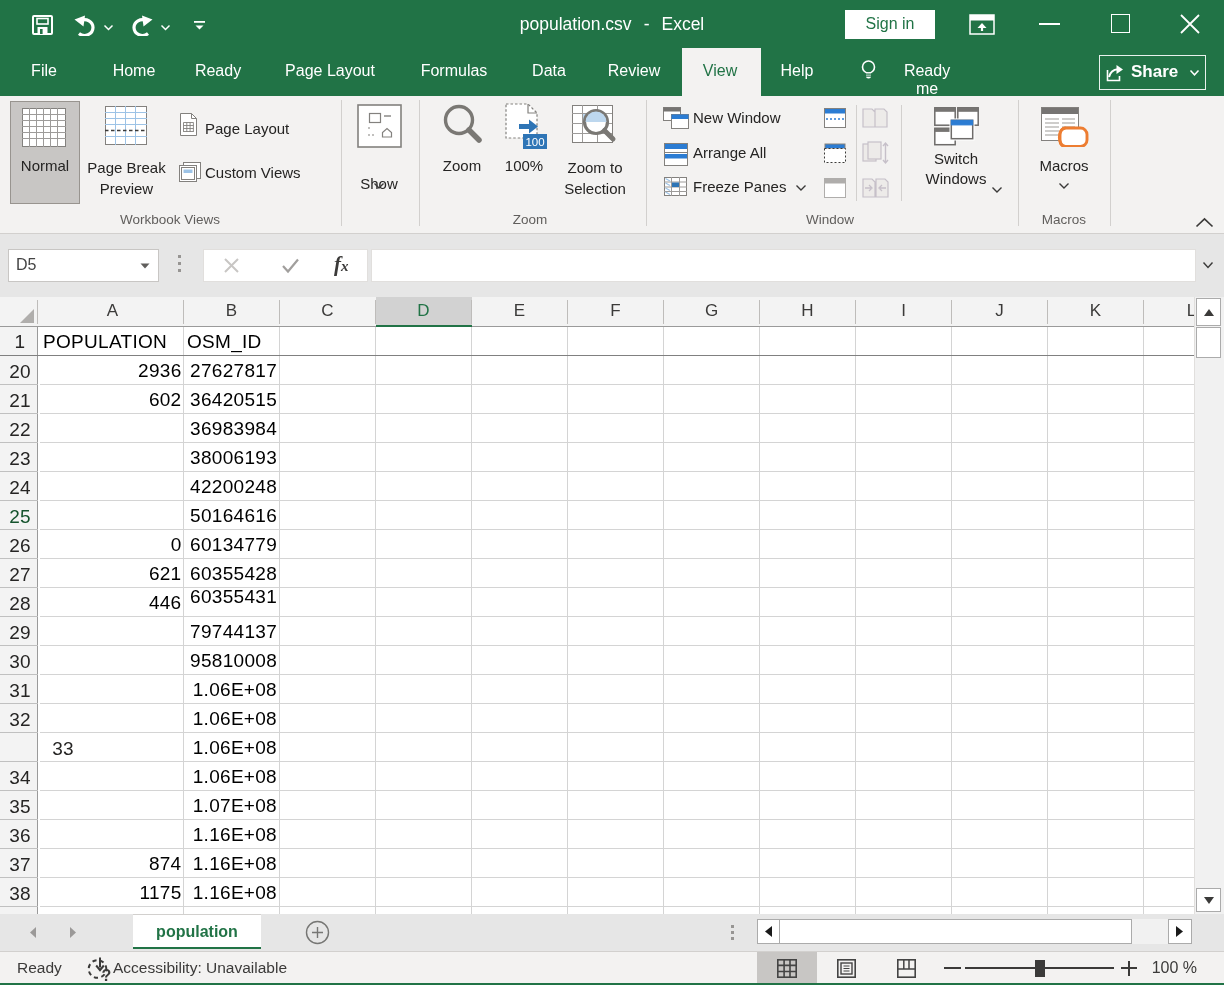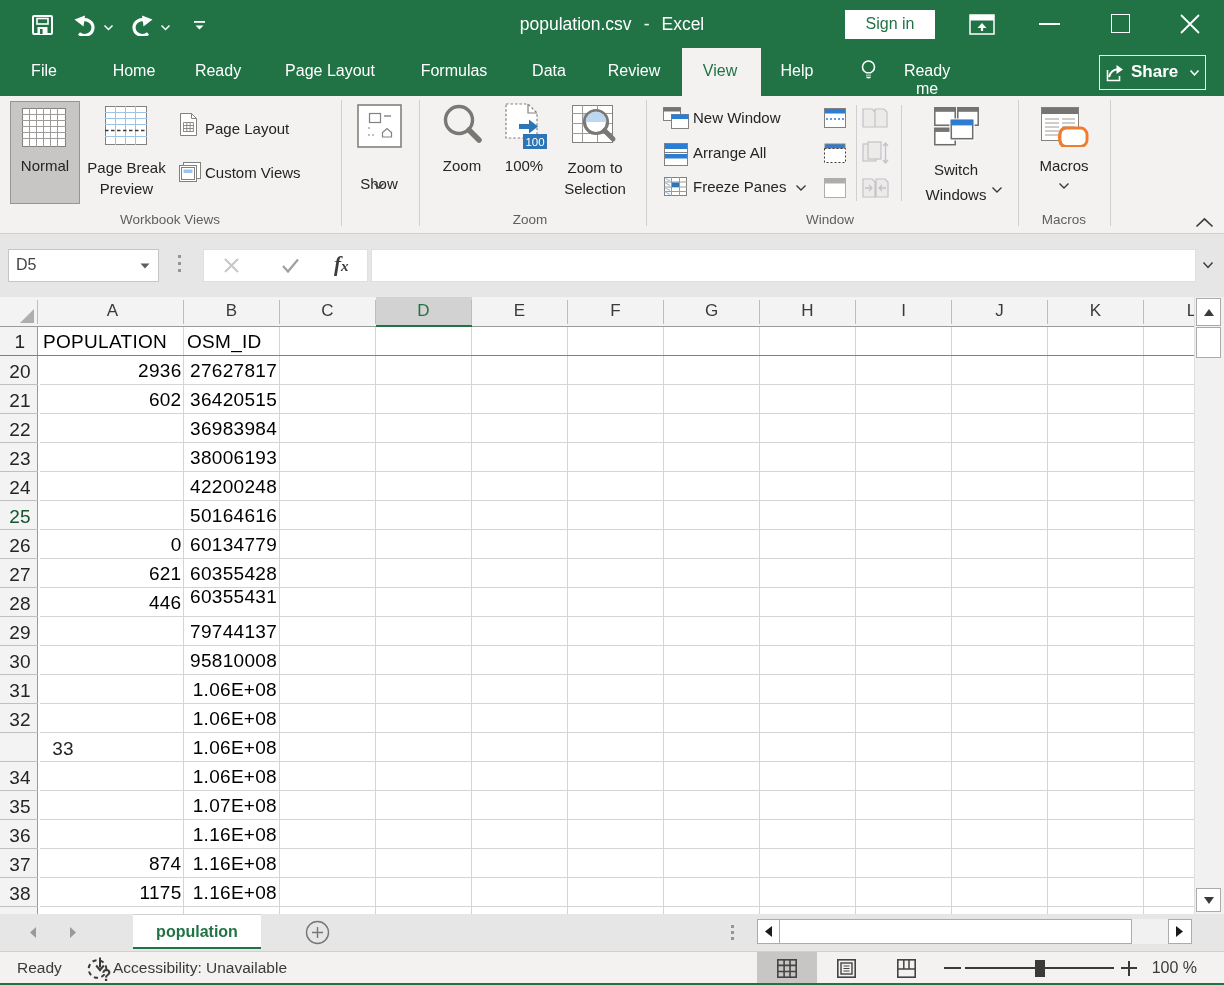--- a/index.html
+++ b/index.html
@@ -238,21 +238,21 @@
       <rect x="24.8" y="1.8" width="20.4" height="17.4"></rect>
       <rect x="1.8" y="22.3" width="20.4" height="16.4"></rect>
     </g>
     <rect x="1.8" y="1.8" width="20.4" height="4" fill="#767472"></rect>
     <rect x="24.8" y="1.8" width="20.4" height="4" fill="#767472"></rect>
     <rect x="1.8" y="22.3" width="20.4" height="3.6" fill="#767472"></rect>
     <rect x="16.5" y="12.5" width="25" height="22" fill="#fff"></rect>
     <rect x="18.3" y="14.3" width="21.4" height="18.4" fill="#fff" stroke="#6E6C6A" stroke-width="1.5"></rect>
     <rect x="18.3" y="14.3" width="21.4" height="4.6" fill="#2B7CD3" stroke="#2B7CD3" stroke-width="1"></rect>
   </svg>
-  <div class="abs ctr" style="left:916px;top:61px;width:80px;line-height:25px;">Switch<br>Windows</div>
+  <div class="abs ctr" style="left:916px;top:53px;width:80px;line-height:20px;">Switch<br>Windows</div>
   <svg class="abs" style="left:991px;top:90px;" width="12" height="8" viewBox="0 0 12 8">
       <path d="M1.5 1.5 L6 6 L10.5 1.5" fill="none" stroke="#3B3A39" stroke-width="1.4"></path>
     </svg>
   <div class="abs ctr" style="left:730px;top:116px;width:200px;font-size:13.5px;color:#605E5C;">Window</div>
   <div class="abs" style="left:1018px;top:4px;width:1px;height:126px;background:#D2D0CE;"></div>
 
   <svg class="abs" style="left:1041px;top:11px;" width="48" height="40" viewBox="0 0 48 40">
     <rect x="0.5" y="0.5" width="37" height="33" fill="#fff" stroke="#83817E"></rect>
     <rect x="1" y="1" width="36" height="6" fill="#767472"></rect>
     <g stroke="#BFBDBB" stroke-width="1.6">

